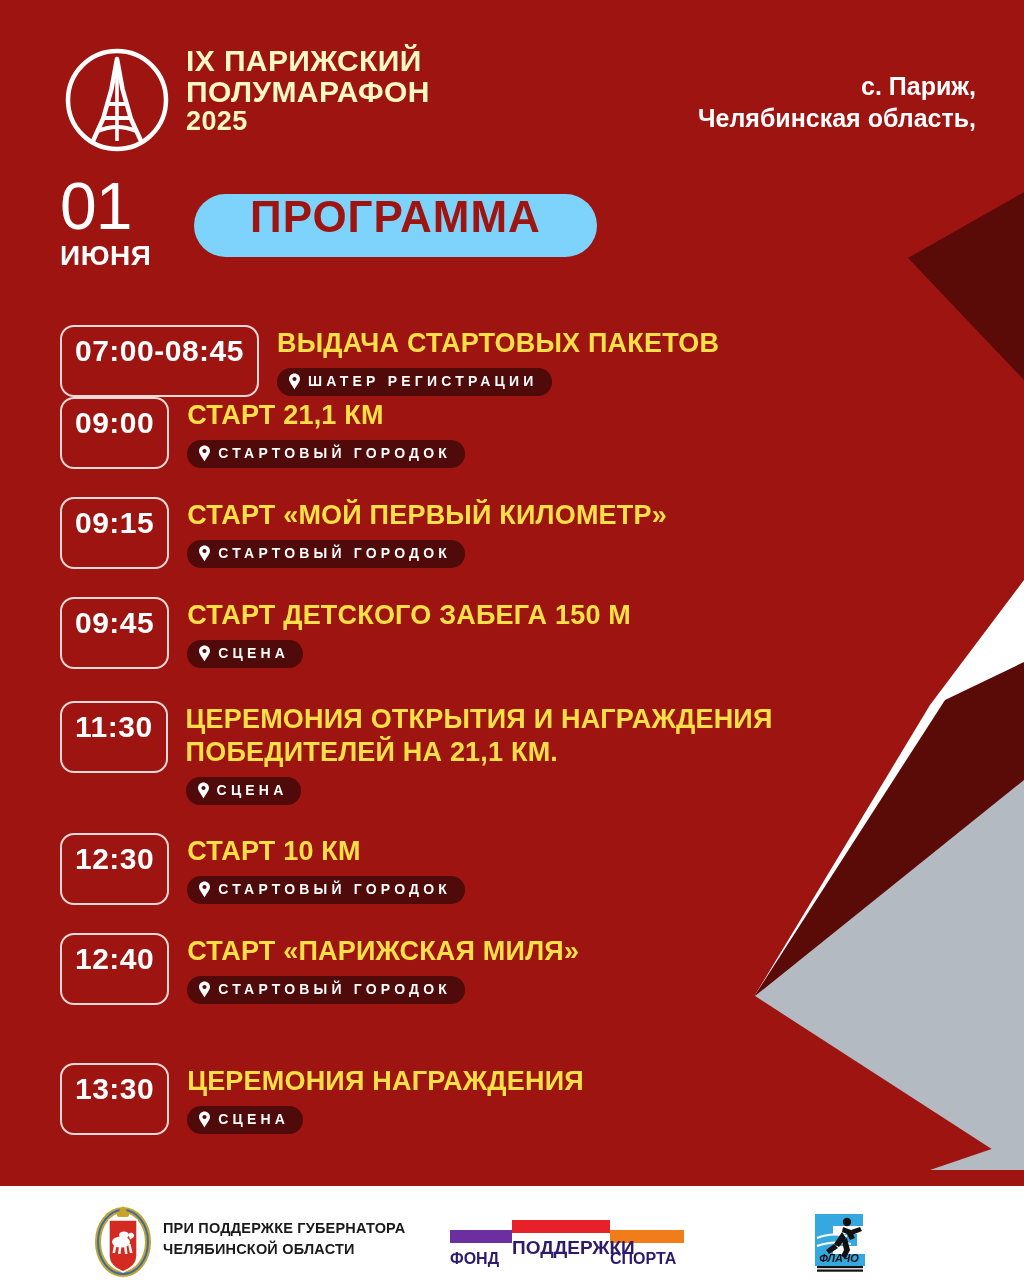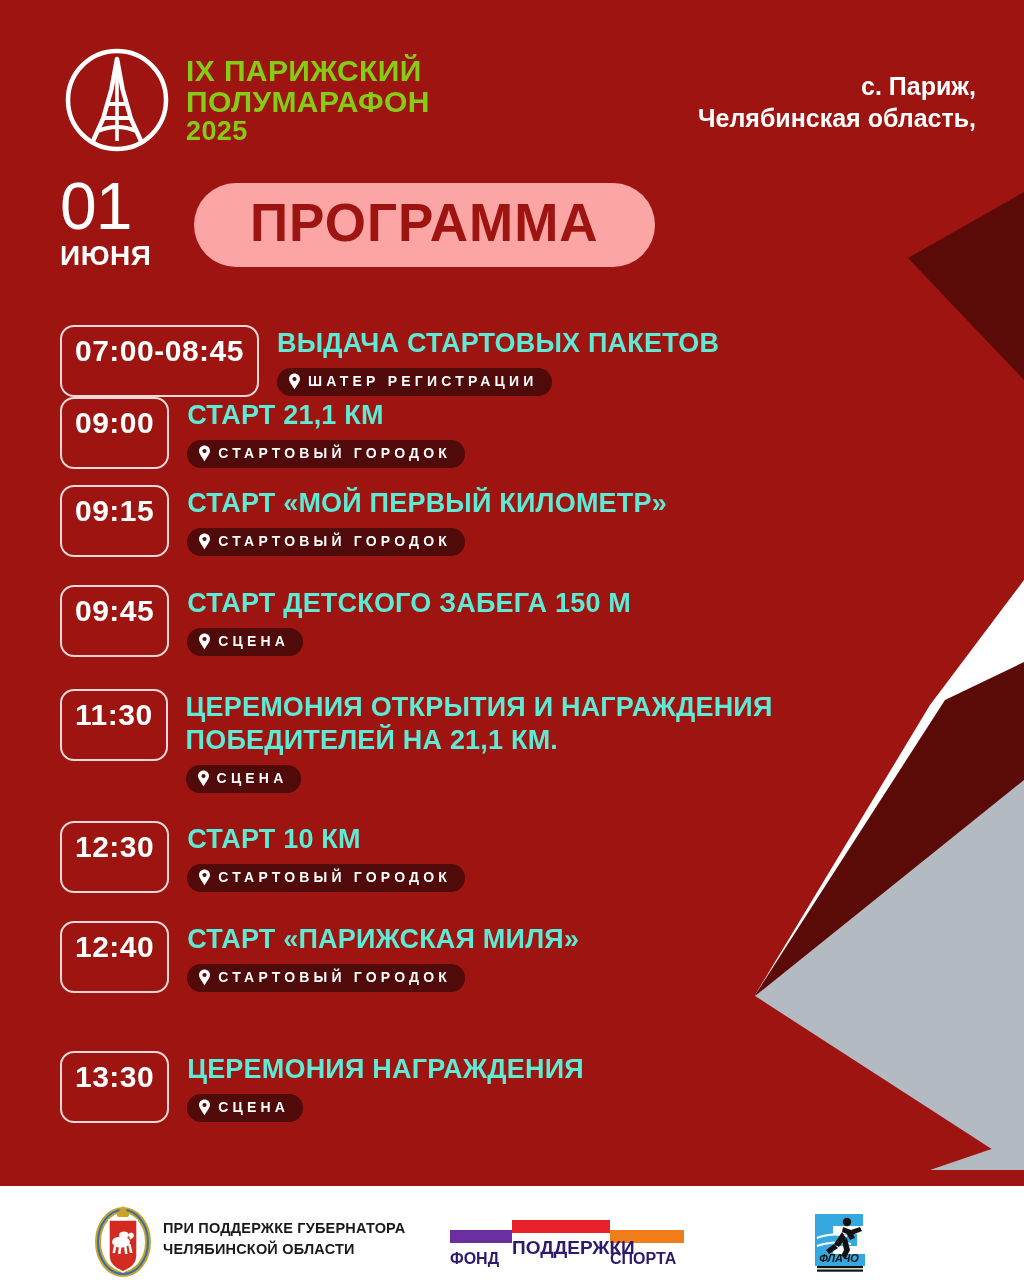--- a/index.html
+++ b/index.html
@@ -11,44 +11,44 @@
     position:relative;
   }
 
   
   #bg-decor{position:absolute;inset:0;width:1024px;height:1280px;pointer-events:none;}
 
   
   .header{position:absolute;left:0;top:0;width:1024px;height:160px;}
   .brand{position:absolute;left:62px;top:45px;display:flex;align-items:flex-start;gap:14px;}
   .brand-logo{width:110px;height:110px;flex:0 0 110px;}
-  .brand-text{margin-top:10px;color:#84cc16;font-weight:bold;line-height:1.04;
+  .brand-text{color:#fef9c3;font-weight:bold;line-height:1.04;
      font-size:30px;letter-spacing:0.4px;}
   .brand-text .l3{font-size:27px;}
   .venue{position:absolute;right:48px;top:70px;text-align:right;color:#fff;
      font-weight:bold;font-size:25px;line-height:1.28;}
 
   
   .title-row{position:absolute;left:60px;top:178px;display:flex;align-items:center;gap:24px;}
   .date-block{color:#fff;width:110px;}
   .date-day{font-size:66px;font-weight:normal;line-height:0.85;letter-spacing:-1px;}
   .date-month{font-size:28px;font-weight:bold;letter-spacing:0.5px;margin-top:6px;}
-  .programme-pill{background:#fca5a5;color:#9e1410;border-radius:48px;
-     padding:13px 56px 18px 56px;font-size:53px;font-weight:bold;letter-spacing:1px;line-height:1;}
+  .programme-pill{background:#7dd3fc;color:#9e1410;border-radius:48px;
+     padding:1px 56px 18px 56px;font-size:44px;font-weight:bold;letter-spacing:1px;line-height:1;}
 
   
   .schedule{position:absolute;left:60px;top:325px;width:730px;}
   .row{display:flex;align-items:flex-start;gap:18px;}
   .row + .row{margin-top:0;}
   .time-pill{flex:0 0 auto;border:2.5px solid #f0d9d7;border-radius:14px;
      color:#fff;font-size:30px;font-weight:bold;line-height:1;
      padding:9px 13px 29px 13px;letter-spacing:0.5px;text-align:center;min-width:98px;
      box-sizing:border-box;}
   .row-body{padding-top:2px;}
-  .row-title{color:#5eead4;font-size:27px;font-weight:bold;line-height:1.22;letter-spacing:0.2px;}
+  .row-title{color:#fde047;font-size:27px;font-weight:bold;line-height:1.22;letter-spacing:0.2px;}
   .loc-badge{display:inline-flex;align-items:center;gap:7px;background:#4f0a09;
      border-radius:14px;padding:5px 14px 6px 11px;margin-top:8px;justify-content:center;}
   .loc-badge .pin{width:13px;height:17px;flex:0 0 13px;}
   .loc-badge .loc-text{color:#fff;font-size:14px;font-weight:bold;letter-spacing:4.2px;}
 
   
   .footer{position:absolute;left:0;bottom:0;width:1024px;height:94px;background:#fff;}
   .f-gov{position:absolute;left:95px;top:14px;display:flex;align-items:center;gap:12px;}
   .f-gov .coat{width:56px;height:78px;flex:0 0 56px;}
   .f-gov .gov-text{color:#1a1a1a;font-size:14.5px;font-weight:bold;line-height:1.45;letter-spacing:0.2px;}
@@ -120,21 +120,21 @@
     <div class="row" style="">
       <div class="time-pill">09:00</div>
       <div class="row-body"><div class="row-title">СТАРТ 21,1 КМ</div><div class="loc-badge">
           <svg class="pin" viewBox="0 0 13 17">
             <path d="M6.5 0.6 C3.4 0.6 1 3 1 6.1 C1 9.3 5 13.4 6.5 16.4 C8 13.4 12 9.3 12 6.1 C12 3 9.6 0.6 6.5 0.6 Z" fill="#ffffff"></path>
             <circle cx="6.5" cy="6" r="2.1" fill="#4f0a09"></circle>
           </svg>
           <span class="loc-text">СТАРТОВЫЙ ГОРОДОК</span>
         </div></div>
     </div>
-    <div class="row" style="margin-top: 16px;">
+    <div class="row" style="margin-top: 28px;">
       <div class="time-pill">09:15</div>
       <div class="row-body"><div class="row-title">СТАРТ «МОЙ ПЕРВЫЙ КИЛОМЕТР»</div><div class="loc-badge">
           <svg class="pin" viewBox="0 0 13 17">
             <path d="M6.5 0.6 C3.4 0.6 1 3 1 6.1 C1 9.3 5 13.4 6.5 16.4 C8 13.4 12 9.3 12 6.1 C12 3 9.6 0.6 6.5 0.6 Z" fill="#ffffff"></path>
             <circle cx="6.5" cy="6" r="2.1" fill="#4f0a09"></circle>
           </svg>
           <span class="loc-text">СТАРТОВЫЙ ГОРОДОК</span>
         </div></div>
     </div>
     <div class="row" style="margin-top: 28px;">

